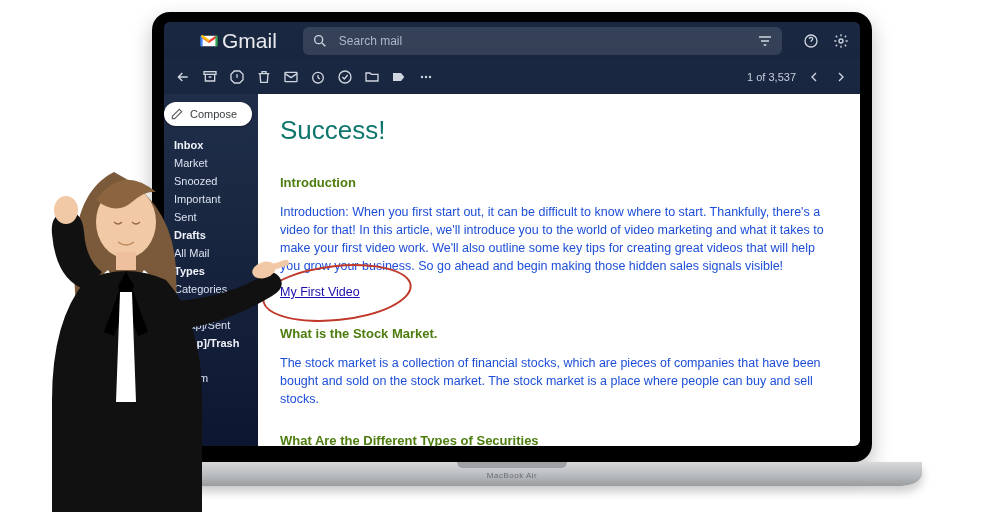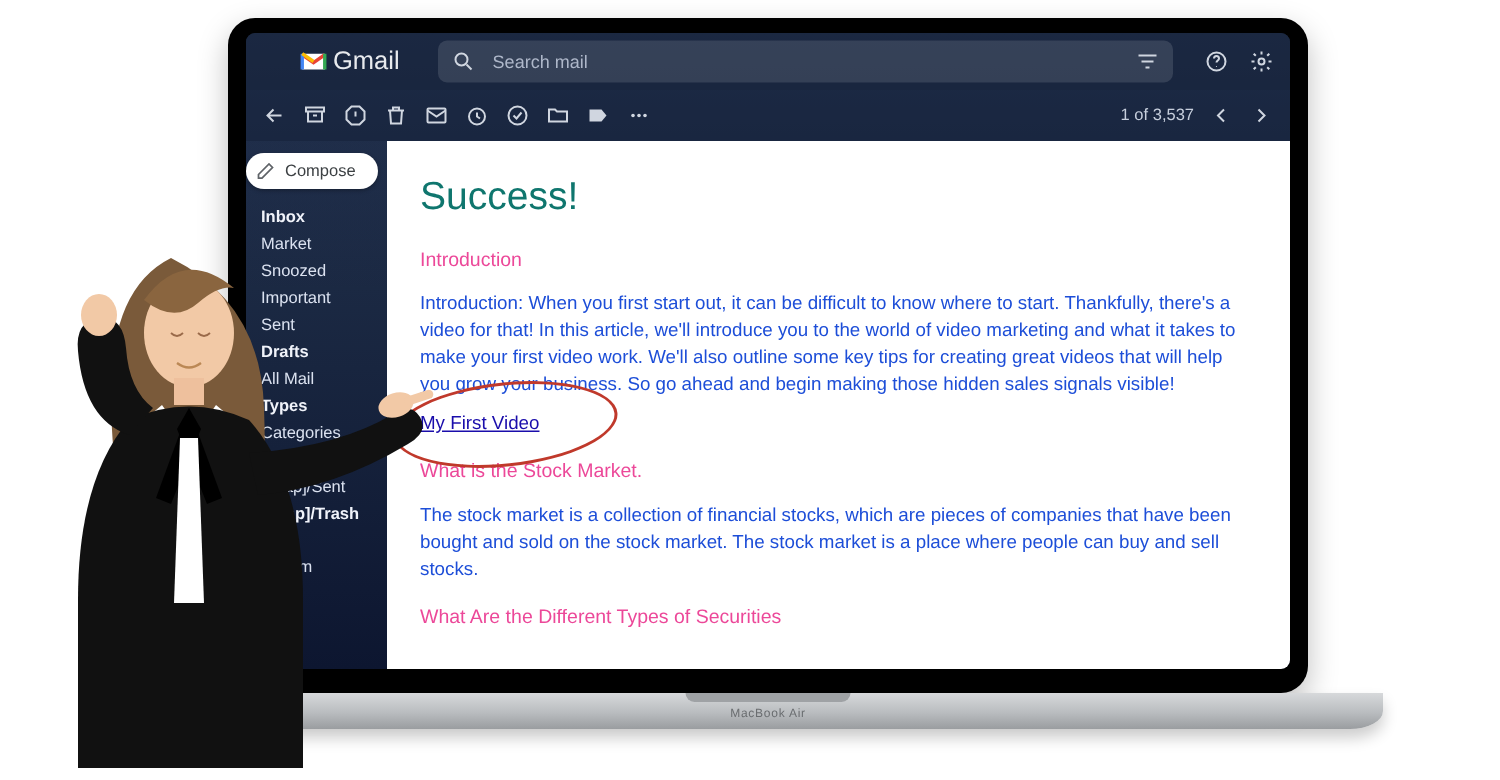--- a/index.html
+++ b/index.html
@@ -85,21 +85,21 @@
   .topbar {
     display: flex;
     align-items: center;
     height: 38px;
     padding: 0 10px;
     background: rgba(15,25,45,0.55);
     gap: 8px;
   }
   .hamburger { width: 18px; height: 14px; display:flex; flex-direction:column; justify-content:space-between; }
   .hamburger span { display:block; height:2px; background:var(--gmail-icon); border-radius:1px; }
-  .gmail-logo { display:flex; align-items:center; gap:4px; font-size:17px; color:#e8eaed; }
+  .gmail-logo { display:flex; align-items:center; gap:4px; font-size:21px; color:#e8eaed; }
   .logo-m svg { display:block; }
   .searchbox {
     flex: 1;
     height: 28px;
     margin-left: 18px;
     background: rgba(255,255,255,0.12);
     border-radius: 6px;
     display: flex;
     align-items: center;
     padding: 0 8px;
@@ -167,21 +167,21 @@
     flex:1;
     background:#fff;
     color: var(--body-text);
     padding: 18px 22px;
     overflow: hidden;
     position: relative;
     font-size: 12.5px;
     line-height: 1.45;
   }
   .reading h1 { font-size: 26px; margin: 0 0 14px 0; font-weight: 500; color:#0f766e; }
-  .reading h3 { font-size: 13px; margin: 14px 0 10px 0; font-weight:400; color:#ec4899; }
+  .reading h3 { font-size: 13px; margin: 24px 0 10px 0; font-weight:700; color:#4d7c0f; }
   .reading p { margin: 8px 0; color:#1d4ed8; }
   .reading a { color: var(--link-blue); text-decoration: underline; }
   .link-row { margin: 0 0; position:relative; display:inline-block; }
   .circle-annot {
     position:absolute;
     left:-18px; top:-18px;
     width: 150px; height: 56px;
     border: 2px solid #c0392b;
     border-radius: 50%;
     transform: rotate(-6deg);

